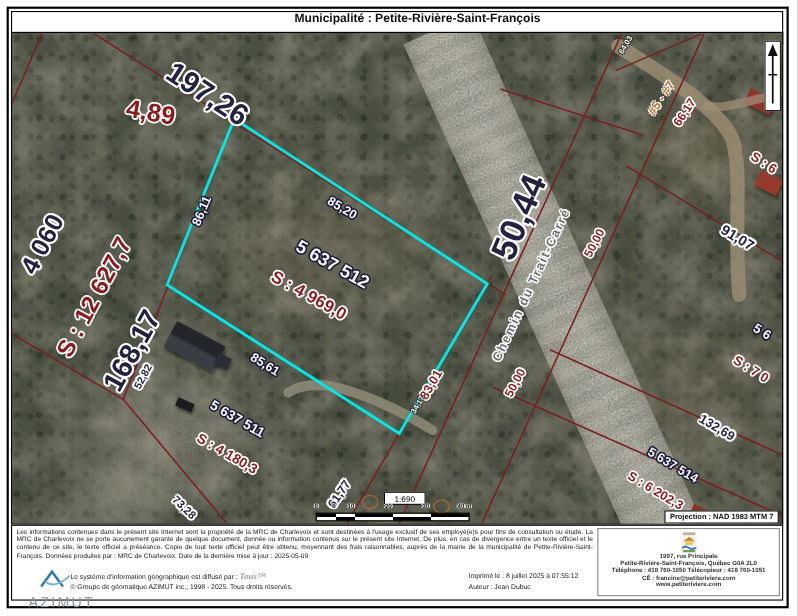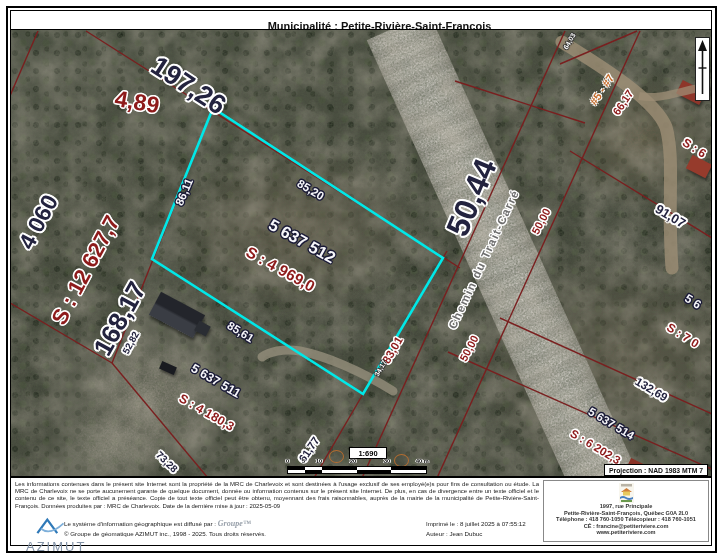--- a/index.html
+++ b/index.html
@@ -1,20 +1,20 @@
 <!DOCTYPE html>
 <html><head>
 <meta charset="utf-8">
 <style>
   html,body{margin:0;padding:0;background:#e8e8e8;}
   .page{position:relative;width:725px;height:560px;background:#fff;overflow:hidden;
         font-family:"Liberation Sans",sans-serif;}
   .outer-frame{position:absolute;left:6px;top:6px;width:707px;height:543px;border:2px solid #000;}
   .titlebar{position:absolute;left:10px;top:10px;width:702px;height:31px;border:1.5px solid #000;
-            background:#fff;display:flex;align-items:center;justify-content:center;
+            background:#fff;display:flex;align-items:flex-start;justify-content:center;
             font-weight:bold;font-size:11px;color:#111;box-sizing:border-box;padding-left:37px;}
   .map{position:absolute;left:10px;top:29px;width:702px;height:448px;border:1px solid #000;
        overflow:hidden;background:#4a4d42;box-sizing:border-box;}
   
   .aerial{position:absolute;inset:0;
     background-color:#474a3f;
     background-image:
       radial-gradient(ellipse 190px 130px at 285px 200px, rgba(122,106,86,0.50), rgba(122,106,86,0) 70%),
       radial-gradient(ellipse 150px 115px at 140px 365px, rgba(156,150,138,0.80), rgba(156,150,138,0) 72%),
       radial-gradient(ellipse 90px 60px at 95px 420px, rgba(170,165,152,0.60), rgba(170,165,152,0) 75%),
@@ -41,21 +41,21 @@
         -1px -1px #1c1c38,1px -1px #1c1c38,-1px 1px #1c1c38,1px 1px #1c1c38;}
   .tinyw{color:#fff;text-shadow:0 0 2px #222,-1px 0 #333,1px 0 #333,0 1px #333,0 -1px #333;}
   .grayroad{color:#6e6e6e;letter-spacing:1.5px;text-shadow:-1.4px 0 #fff,1.4px 0 #fff,0 -1.4px #fff,0 1.4px #fff,
         -1px -1px #fff,1px -1px #fff,-1px 1px #fff,1px 1px #fff;}
   .orangel{color:#c46a28;text-shadow:-1.4px 0 #fff,1.4px 0 #fff,0 -1.4px #fff,0 1.4px #fff;}
   .addr-bubble{position:absolute;border:1.4px solid #c4702c;border-radius:50%;opacity:.85;}
   
   .north{position:absolute;left:684px;top:7px;width:15px;height:64px;background:#fff;
          border:1px solid #222;box-sizing:border-box;display:flex;justify-content:center;}
   .scale-ratio{position:absolute;left:338px;top:417px;width:38px;height:12px;background:#fff;
-         border:1px solid #000;font-size:7.5px;font-weight:bold;display:flex;align-items:center;
+         border:1px solid #000;font-size:7.5px;font-weight:normal;display:flex;align-items:center;
          justify-content:center;box-sizing:border-box;color:#000;}
   .scale-ticks{position:absolute;left:276px;top:428px;width:146px;height:7px;}
   .scale-ticks span{position:absolute;font-size:5.5px;color:#111;font-weight:bold;
          text-shadow:0 0 1.5px #fff,1px 0 #fff,-1px 0 #fff;}
   .scale-bar{position:absolute;left:276px;top:436px;width:140px;height:8px;border:1px solid #000;
          box-sizing:border-box;background-repeat:no-repeat;background-size:100% 50%,100% 50%;
          background-position:0 0,0 100%;
          background-image:linear-gradient(90deg,#000 0 12.5%,#fff 12.5% 25%,#000 25% 50%,#fff 50% 75%,#000 75% 100%),
                           linear-gradient(90deg,#fff 0 12.5%,#000 12.5% 25%,#fff 25% 50%,#000 50% 75%,#fff 75% 100%);}
   .projection{position:absolute;left:593px;top:434px;background:#fff;border:1px solid #000;
@@ -214,19 +214,19 @@
     <div class="azimut">
       <svg width="36" height="18" viewBox="0 0 36 20">
         <path d="M4,18 L15,3 L26,18" fill="none" stroke="#2f79b8" stroke-width="2.5"></path>
         <path d="M8,13 Q18,21 33,7" fill="none" stroke="#7fb0da" stroke-width="2"></path>
       </svg>
       <div class="az-text">AZIMUT</div>
     </div>
 
     <div class="diffusion">
       <span>Le système d'information géographique est diffusé par :</span>
-      <span class="gonet">Groupe™</span>
+      <span class="gonet">Tous™</span>
     </div>
     <div class="copyright">© Groupe de géomatique AZIMUT inc., 1998 - 2025. Tous droits réservés.</div>
     <div class="printed">Imprimé le : 8 juillet 2025 à 07:55:12</div>
     <div class="author">Auteur : Jean Dubuc</div>
   </div>
 </div>
 
 </body></html>

